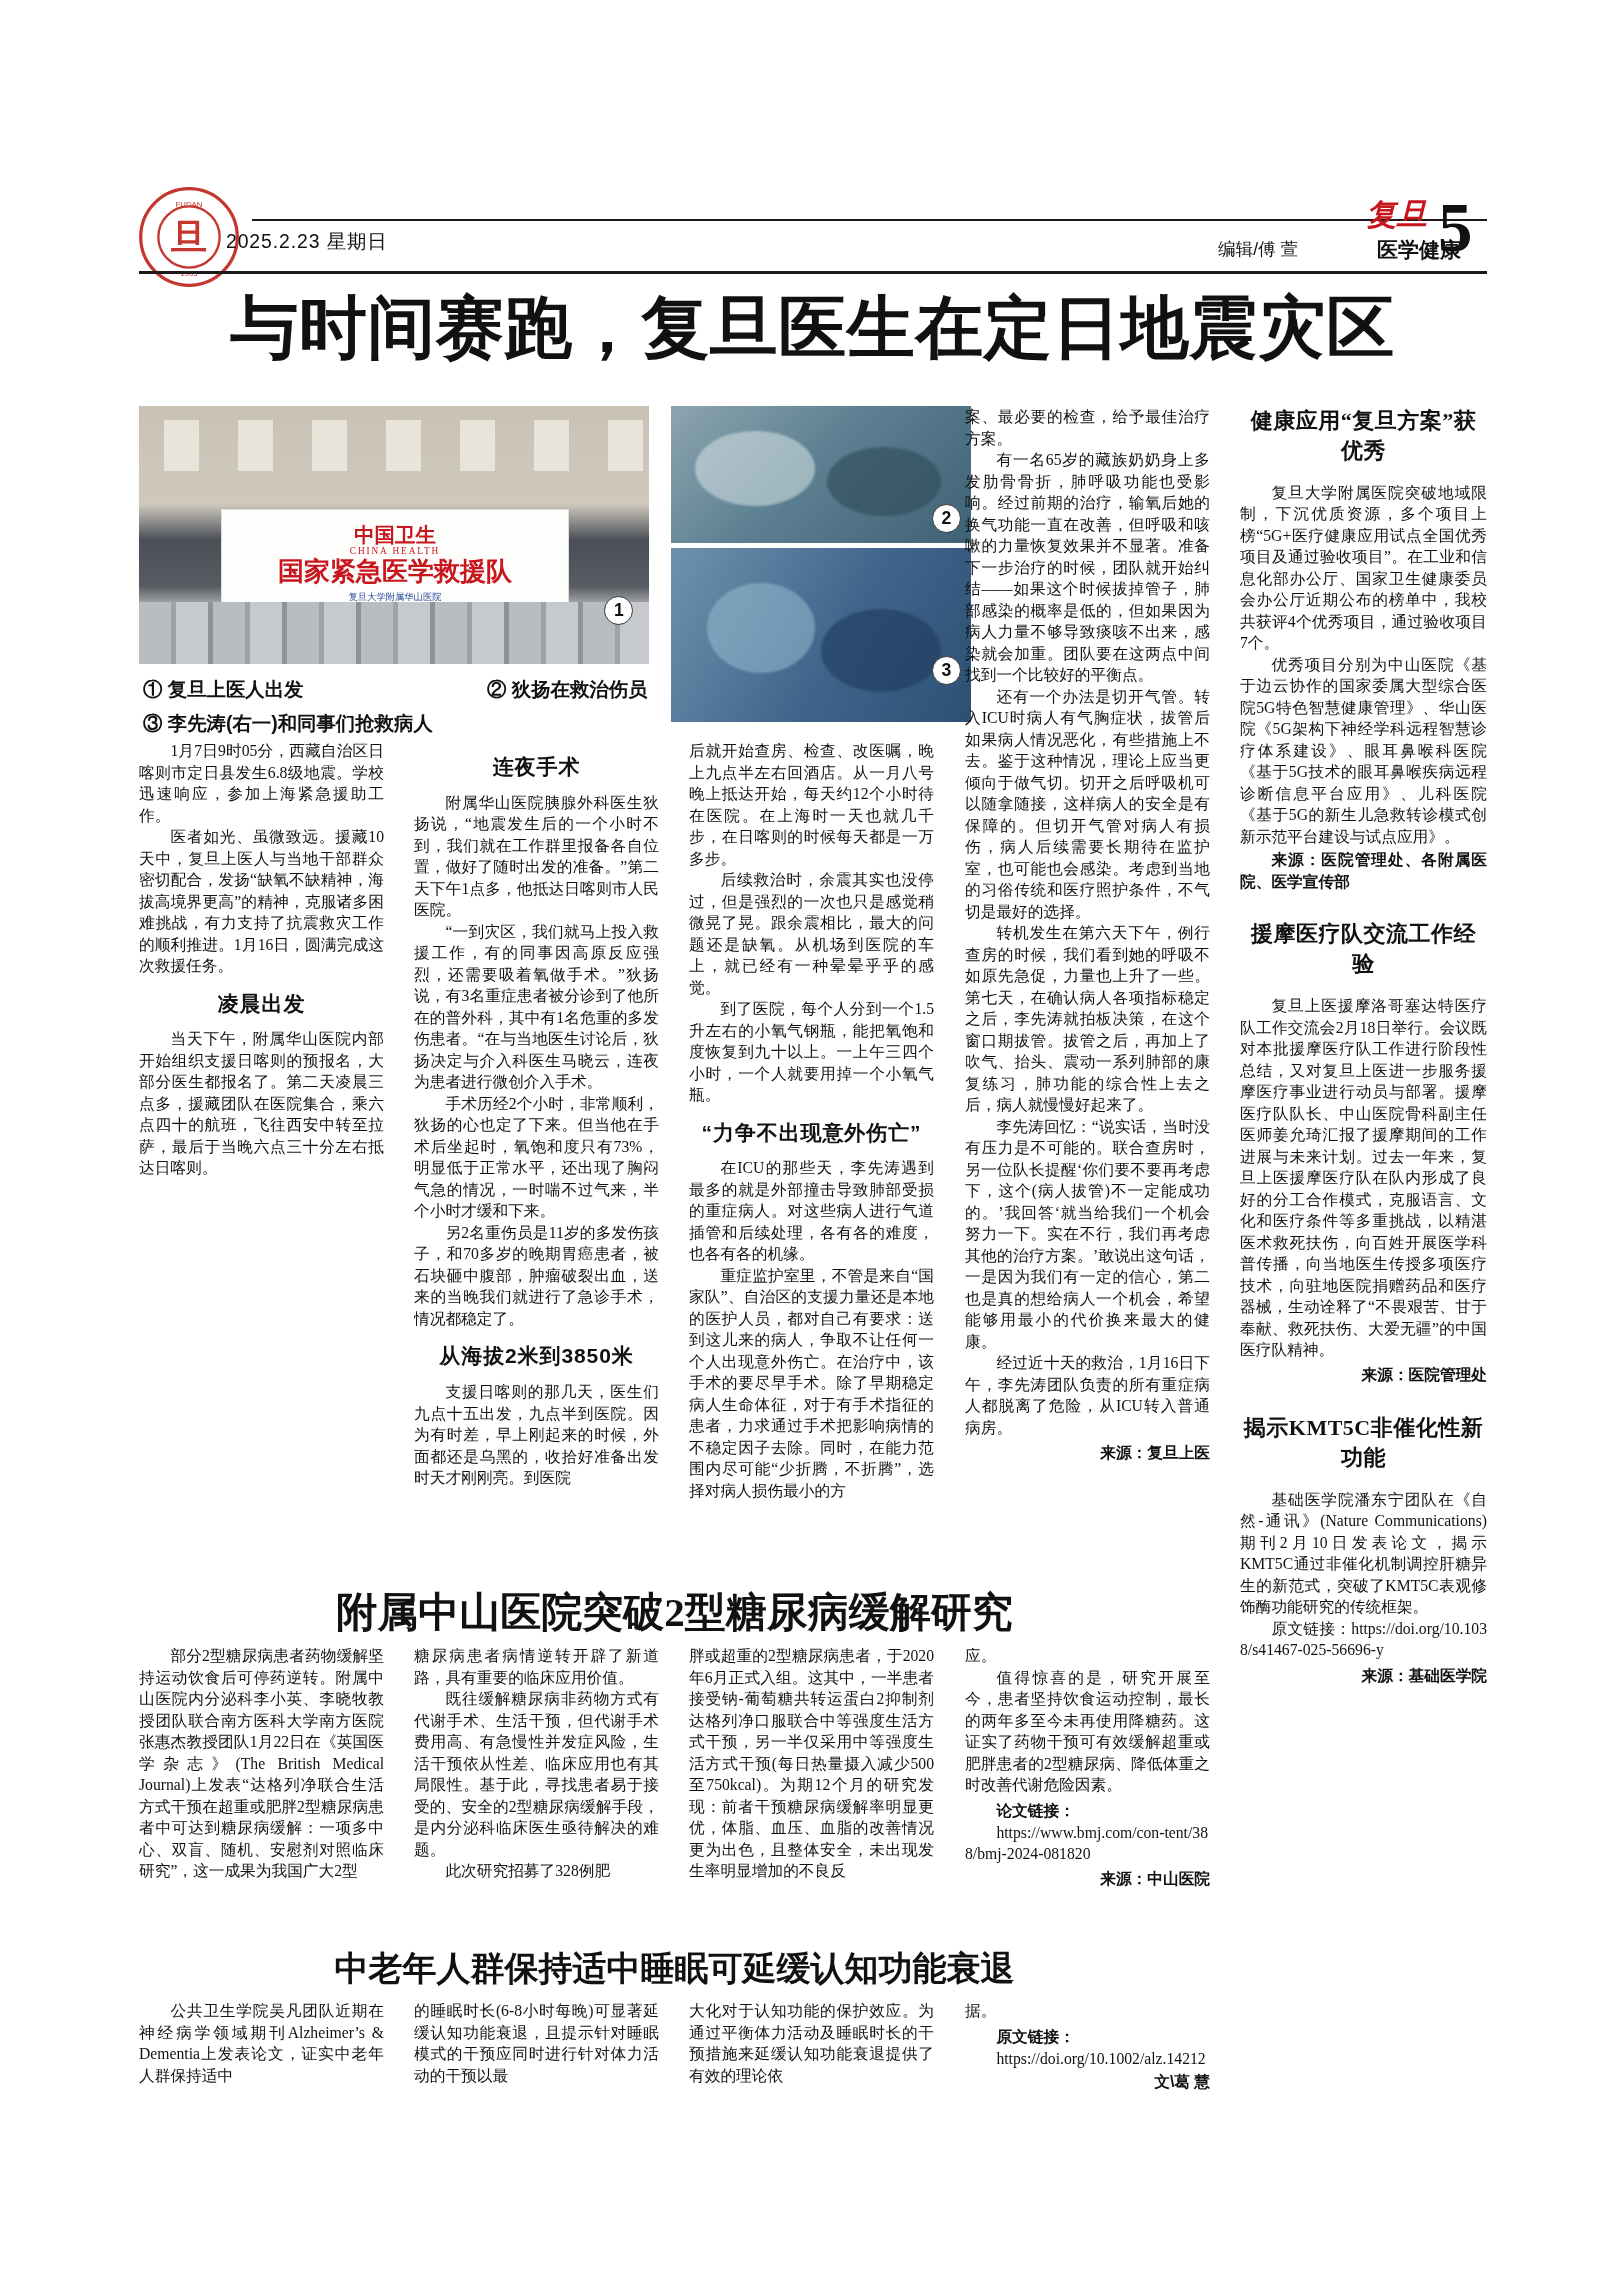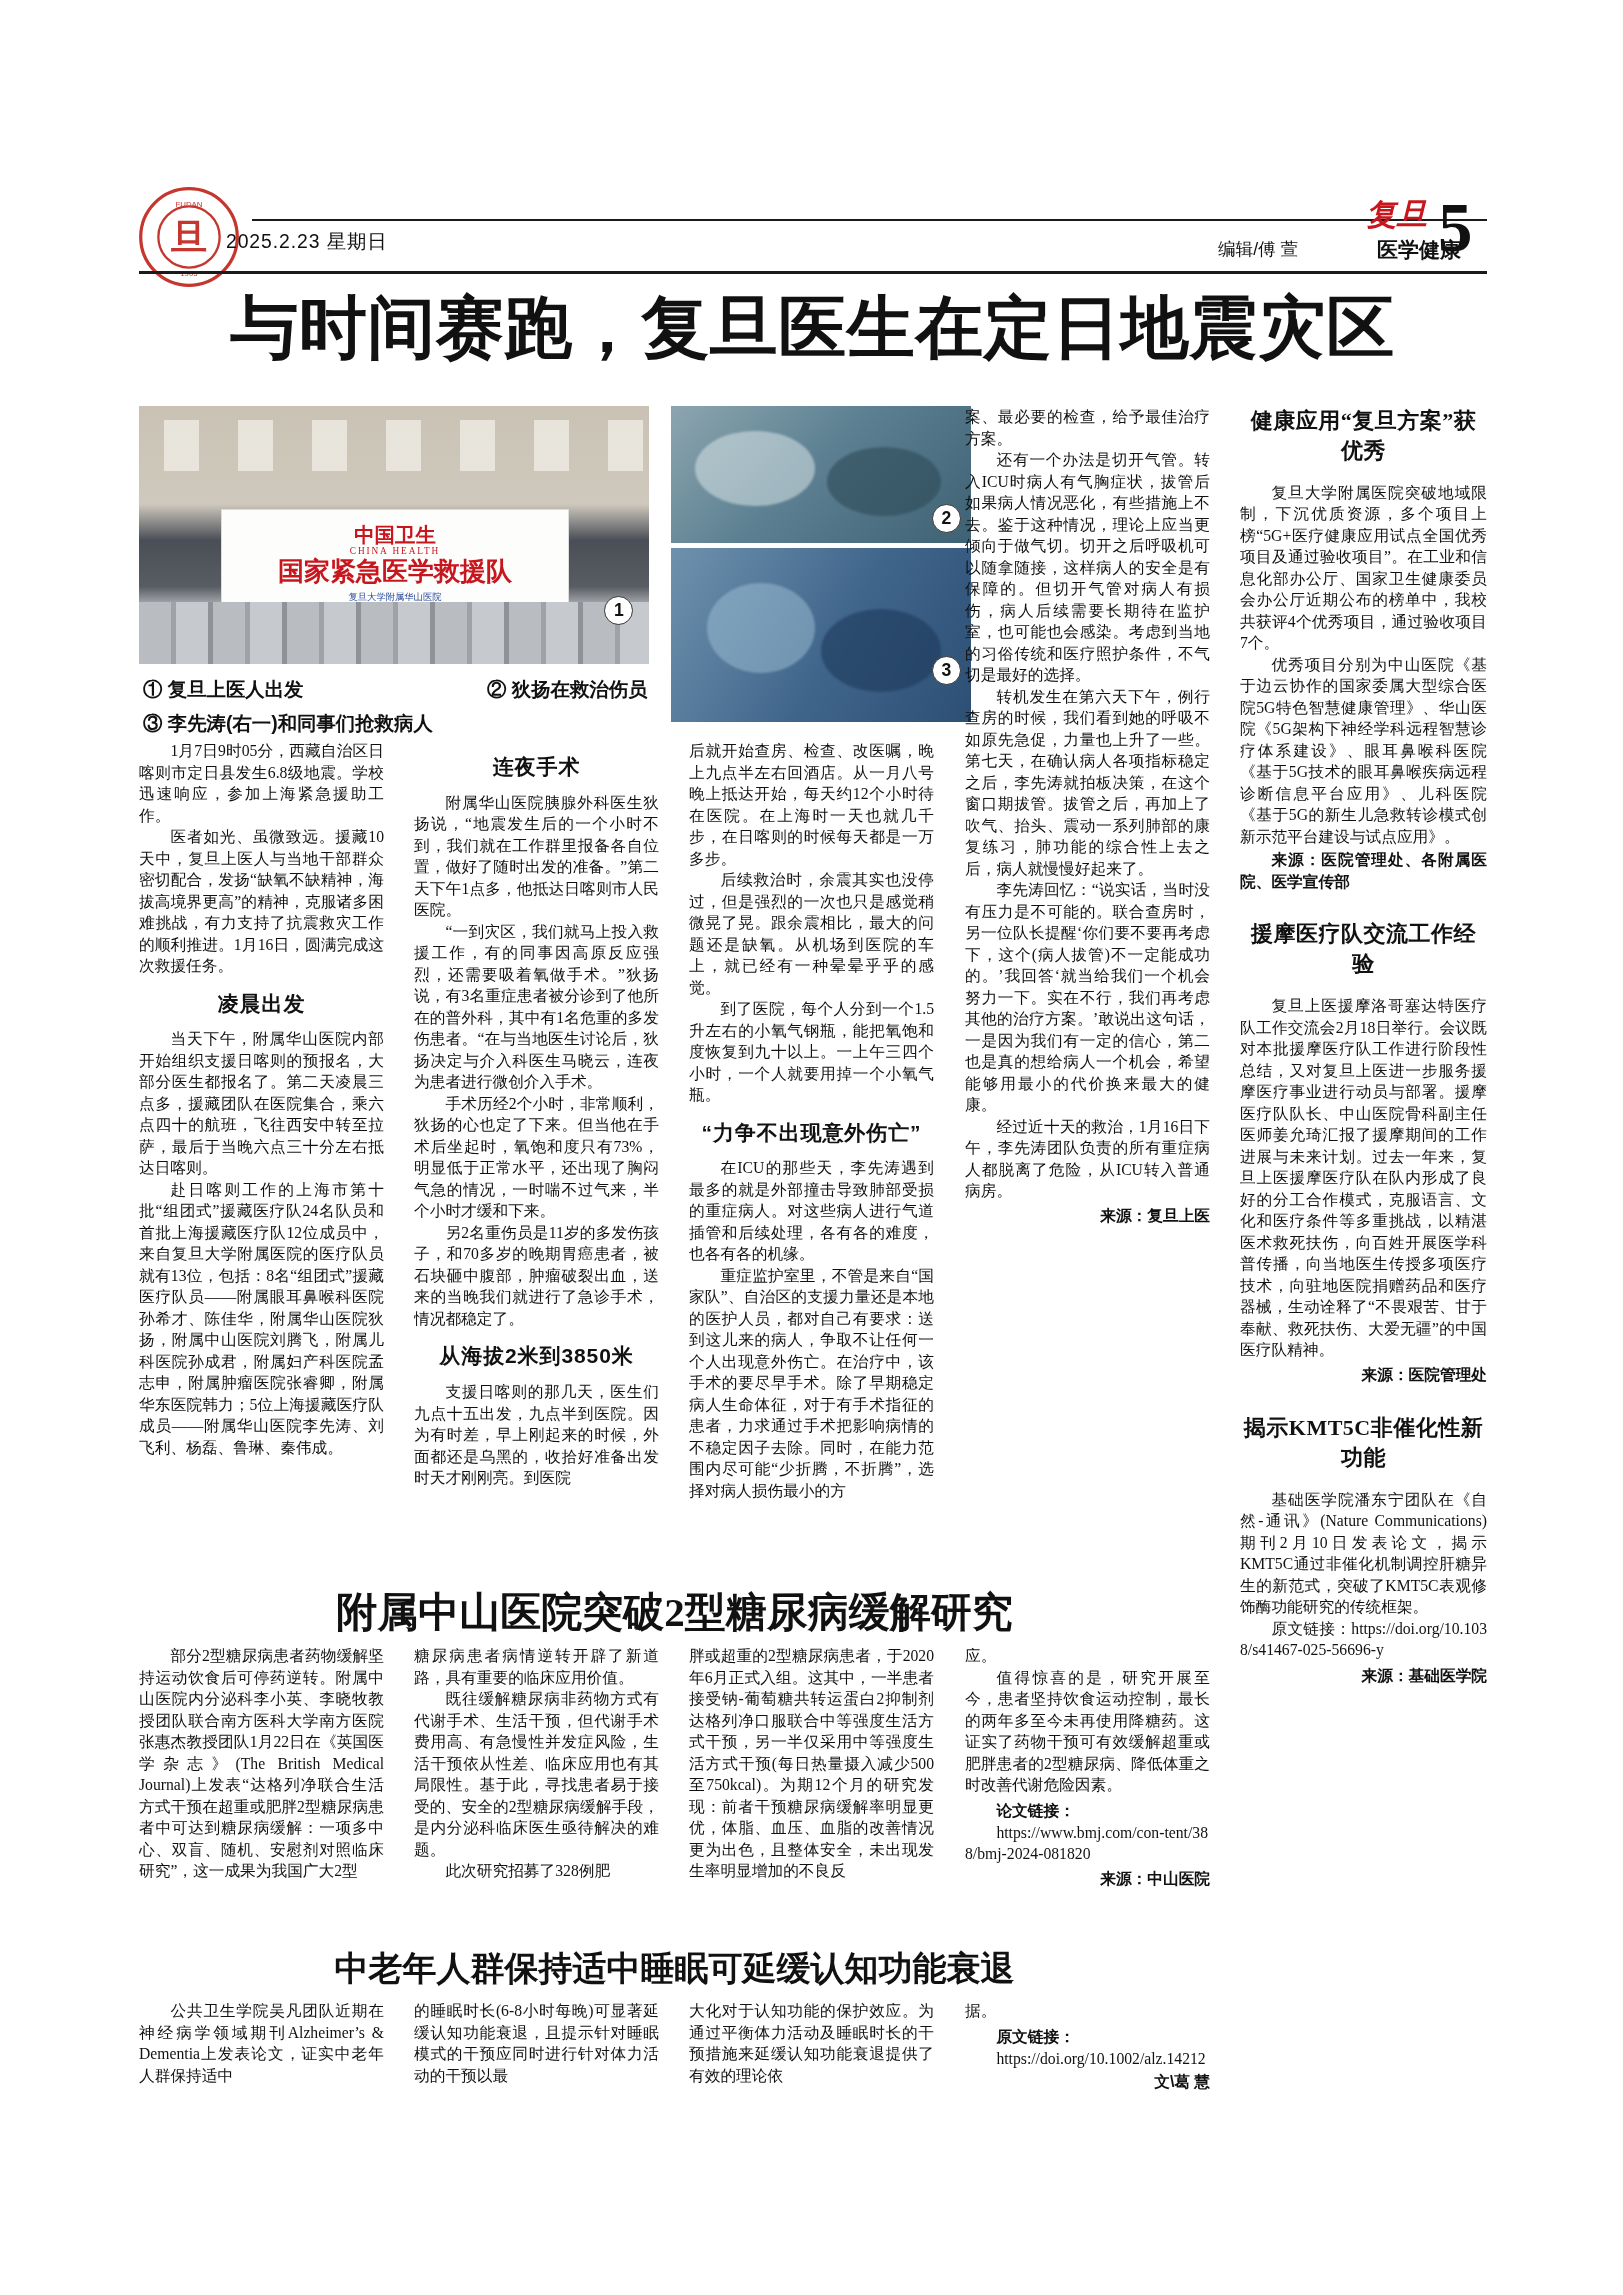--- a/index.html
+++ b/index.html
@@ -135,41 +135,41 @@
 
   <div class="abs caption" style="left:143px;top:676px;">① 复旦上医人出发</div>
   <div class="abs caption" style="left:487px;top:676px;">② 狄扬在救治伤员</div>
   <div class="abs caption" style="left:143px;top:710px;">③ 李先涛(右一)和同事们抢救病人</div>
 
   <div class="ncol col-main1">
       <div class="b p">1月7日9时05分，西藏自治区日喀则市定日县发生6.8级地震。学校迅速响应，参加上海紧急援助工作。</div>
       <div class="b p">医者如光、虽微致远。援藏10天中，复旦上医人与当地干部群众密切配合，发扬“缺氧不缺精神，海拔高境界更高”的精神，克服诸多困难挑战，有力支持了抗震救灾工作的顺利推进。1月16日，圆满完成这次救援任务。</div>
       <div class="b h">凌晨出发</div>
       <div class="b p">当天下午，附属华山医院内部开始组织支援日喀则的预报名，大部分医生都报名了。第二天凌晨三点多，援藏团队在医院集合，乘六点四十的航班，飞往西安中转至拉萨，最后于当晚六点三十分左右抵达日喀则。</div>
-      <div class="b p">赴日喀则工作的上海市第十批“组团式”援藏医疗队24名队员和首批上海援藏医疗队12位成员中，来自复旦大学附属医院的医疗队员就有13位，包括：8名“组团式”援藏医疗队员——附属眼耳鼻喉科医院孙希才、陈佳华，附属华山医院狄扬，附属中山医院刘腾飞，附属儿科医院孙成君，附属妇产科医院孟志申，附属肿瘤医院张睿卿，附属华东医院韩力；5位上海援藏医疗队成员——附属华山医院李先涛、刘飞利、杨磊、鲁琳、秦伟成。</div>
     </div>
   <div class="ncol col-main2">
       <div class="b h">连夜手术</div>
       <div class="b p">附属华山医院胰腺外科医生狄扬说，“地震发生后的一个小时不到，我们就在工作群里报备各自位置，做好了随时出发的准备。”第二天下午1点多，他抵达日喀则市人民医院。</div>
       <div class="b p">“一到灾区，我们就马上投入救援工作，有的同事因高原反应强烈，还需要吸着氧做手术。”狄扬说，有3名重症患者被分诊到了他所在的普外科，其中有1名危重的多发伤患者。“在与当地医生讨论后，狄扬决定与介入科医生马晓云，连夜为患者进行微创介入手术。</div>
       <div class="b p">手术历经2个小时，非常顺利，狄扬的心也定了下来。但当他在手术后坐起时，氧饱和度只有73%，明显低于正常水平，还出现了胸闷气急的情况，一时喘不过气来，半个小时才缓和下来。</div>
       <div class="b p">另2名重伤员是11岁的多发伤孩子，和70多岁的晚期胃癌患者，被石块砸中腹部，肿瘤破裂出血，送来的当晚我们就进行了急诊手术，情况都稳定了。</div>
       <div class="b h">从海拔2米到3850米</div>
       <div class="b p">支援日喀则的那几天，医生们九点十五出发，九点半到医院。因为有时差，早上刚起来的时候，外面都还是乌黑的，收拾好准备出发时天才刚刚亮。到医院</div>
     </div>
   <div class="ncol col-main3">
       <div class="b pc">后就开始查房、检查、改医嘱，晚上九点半左右回酒店。从一月八号晚上抵达开始，每天约12个小时待在医院。在上海时一天也就几千步，在日喀则的时候每天都是一万多步。</div>
       <div class="b p">后续救治时，余震其实也没停过，但是强烈的一次也只是感觉稍微晃了晃。跟余震相比，最大的问题还是缺氧。从机场到医院的车上，就已经有一种晕晕乎乎的感觉。</div>
       <div class="b p">到了医院，每个人分到一个1.5升左右的小氧气钢瓶，能把氧饱和度恢复到九十以上。一上午三四个小时，一个人就要用掉一个小氧气瓶。</div>
       <div class="b h">“力争不出现意外伤亡”</div>
       <div class="b p">在ICU的那些天，李先涛遇到最多的就是外部撞击导致肺部受损的重症病人。对这些病人进行气道插管和后续处理，各有各的难度，也各有各的机缘。</div>
       <div class="b p">重症监护室里，不管是来自“国家队”、自治区的支援力量还是本地的医护人员，都对自己有要求：送到这儿来的病人，争取不让任何一个人出现意外伤亡。在治疗中，该手术的要尽早手术。除了早期稳定病人生命体征，对于有手术指征的患者，力求通过手术把影响病情的不稳定因子去除。同时，在能力范围内尽可能“少折腾，不折腾”，选择对病人损伤最小的方</div>
     </div>
   <div class="ncol col-main4">
       <div class="b pc">案、最必要的检查，给予最佳治疗方案。</div>
+      <div class="b p">有一名65岁的藏族奶奶身上多发肋骨骨折，肺呼吸功能也受影响。经过前期的治疗，输氧后她的换气功能一直在改善，但呼吸和咳嗽的力量恢复效果并不显著。准备下一步治疗的时候，团队就开始纠结——如果这个时候拔掉管子，肺部感染的概率是低的，但如果因为病人力量不够导致痰咳不出来，感染就会加重。团队要在这两点中间找到一个比较好的平衡点。</div>
       <div class="b p">还有一个办法是切开气管。转入ICU时病人有气胸症状，拔管后如果病人情况恶化，有些措施上不去。鉴于这种情况，理论上应当更倾向于做气切。切开之后呼吸机可以随拿随接，这样病人的安全是有保障的。但切开气管对病人有损伤，病人后续需要长期待在监护室，也可能也会感染。考虑到当地的习俗传统和医疗照护条件，不气切是最好的选择。</div>
       <div class="b p">转机发生在第六天下午，例行查房的时候，我们看到她的呼吸不如原先急促，力量也上升了一些。第七天，在确认病人各项指标稳定之后，李先涛就拍板决策，在这个窗口期拔管。拔管之后，再加上了吹气、抬头、震动一系列肺部的康复练习，肺功能的综合性上去之后，病人就慢慢好起来了。</div>
       <div class="b p">李先涛回忆：“说实话，当时没有压力是不可能的。联合查房时，另一位队长提醒‘你们要不要再考虑下，这个(病人拔管)不一定能成功的。’我回答‘就当给我们一个机会努力一下。实在不行，我们再考虑其他的治疗方案。’敢说出这句话，一是因为我们有一定的信心，第二也是真的想给病人一个机会，希望能够用最小的代价换来最大的健康。</div>
       <div class="b p">经过近十天的救治，1月16日下午，李先涛团队负责的所有重症病人都脱离了危险，从ICU转入普通病房。</div>
       <div class="b src">来源：复旦上医</div>
     </div>
 
   <div class="ncol sidebar">
       <div class="sb-art">
         <div class="sb-title">健康应用“复旦方案”获优秀</div>

